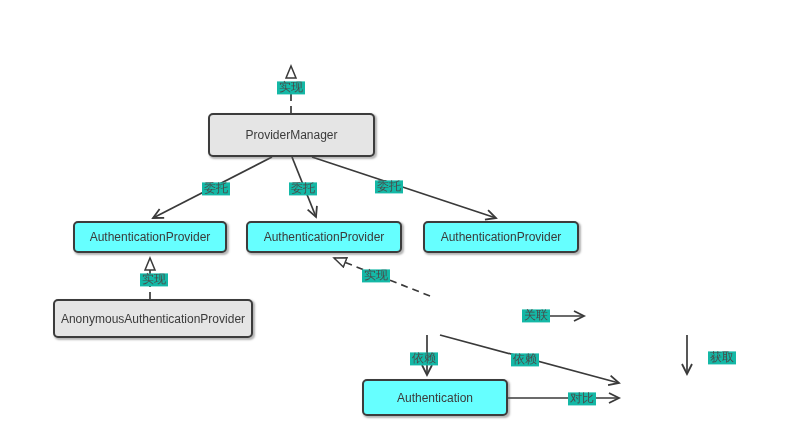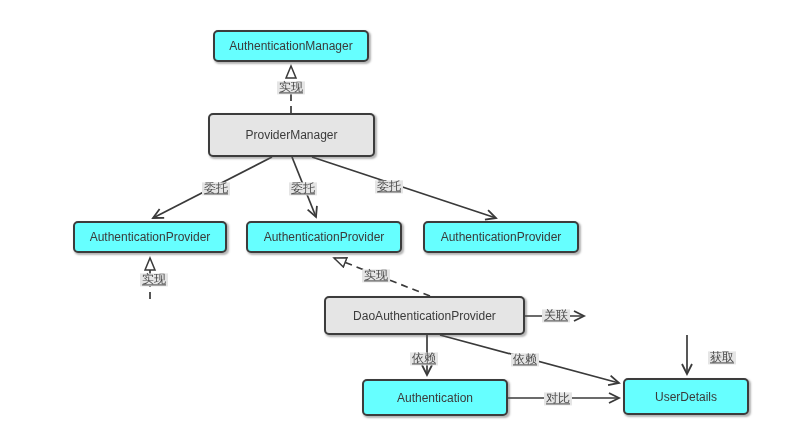--- a/index.html
+++ b/index.html
@@ -32,27 +32,26 @@
     color: #3b3b3b;
     white-space: nowrap;
     box-shadow: 1.5px 1.5px 2px rgba(90,90,90,0.45);
     cursor: default;
   }
   .node.cyan  { background: #66FFFF; }
   .node.green { background: #e5e5e5; }
   .edge-label {
     position: absolute;
     transform: translate(-50%, -50%);
-    background: #e5e5e5;
+    background: #14b8a6;
     padding: 0 2px;
     font-size: 12px;
     color: #4a4a4a;
     line-height: 1.1;
     white-space: nowrap;
-    text-decoration: underline;
   }
 </style>
 </head>
 <body>
 
 <div class="canvas">
 
   <svg class="edges-layer" viewBox="0 0 807 445" xmlns="http://www.w3.org/2000/svg">
     <defs>
       <marker id="arrowOpen" markerUnits="userSpaceOnUse" markerWidth="16" markerHeight="14" refX="12" refY="6" orient="auto">
@@ -80,53 +79,51 @@
 
     <path d="M427,335 L427,375" stroke="#3A3A3A" stroke-width="1.7" fill="none" marker-end="url(#arrowOpen)"></path>
 
     <path d="M440,335 L619,383" stroke="#3A3A3A" stroke-width="1.7" fill="none" marker-end="url(#arrowOpen)"></path>
 
     <path d="M687,335 L687,374" stroke="#3A3A3A" stroke-width="1.7" fill="none" marker-end="url(#arrowOpen)"></path>
 
     <path d="M493,398 L619,398" stroke="#3A3A3A" stroke-width="1.7" fill="none" marker-start="url(#arrowOpenStart)" marker-end="url(#arrowOpen)"></path>
   </svg>
 
-  <div class="node cyan" style="left:213px; top:30px;  width:156px; height:32px;">AuthenticationManager</div>
 
   <div class="node green" style="left:208px; top:113px; width:167px; height:44px;">ProviderManager</div>
 
   <div class="node cyan" style="left:73px;  top:221px; width:154px; height:32px;">AuthenticationProvider</div>
 
   <div class="node cyan" style="left:246px; top:221px; width:156px; height:32px;">AuthenticationProvider</div>
 
   <div class="node cyan" style="left:423px; top:221px; width:156px; height:32px;">AuthenticationProvider</div>
 
+  <div class="node green" style="left:53px;  top:299px; width:200px; height:39px;">AnonymousAuthenticationProvider</div>
 
-  <div class="node green" style="left:324px; top:296px; width:201px; height:39px;">DaoAuthenticationProvider</div>
 
 
   <div class="node cyan" style="left:362px; top:379px; width:146px; height:37px;">Authentication</div>
 
-  <div class="node cyan" style="left:623px; top:378px; width:126px; height:37px;">UserDetails</div>
 
   <span class="edge-label" style="left:291px; top:88px;">实现</span>
 
   <span class="edge-label" style="left:216px; top:189px;">委托</span>
 
   <span class="edge-label" style="left:303px; top:189px;">委托</span>
 
   <span class="edge-label" style="left:389px; top:187px;">委托</span>
 
   <span class="edge-label" style="left:154px; top:280px;">实现</span>
 
   <span class="edge-label" style="left:376px; top:276px;">实现</span>
 
-  <span class="edge-label" style="left:556px; top:316px;">关联</span>
+  <span class="edge-label" style="left:536px; top:316px;">关联</span>
 
   <span class="edge-label" style="left:424px; top:359px;">依赖</span>
 
   <span class="edge-label" style="left:525px; top:360px;">依赖</span>
 
   <span class="edge-label" style="left:686px; top:358px;margin-left:36px;">获取</span>
 
-  <span class="edge-label" style="left:558px; top:399px;">对比</span>
+  <span class="edge-label" style="left:582px; top:399px;">对比</span>
 
 </div>
 
 </body></html>

